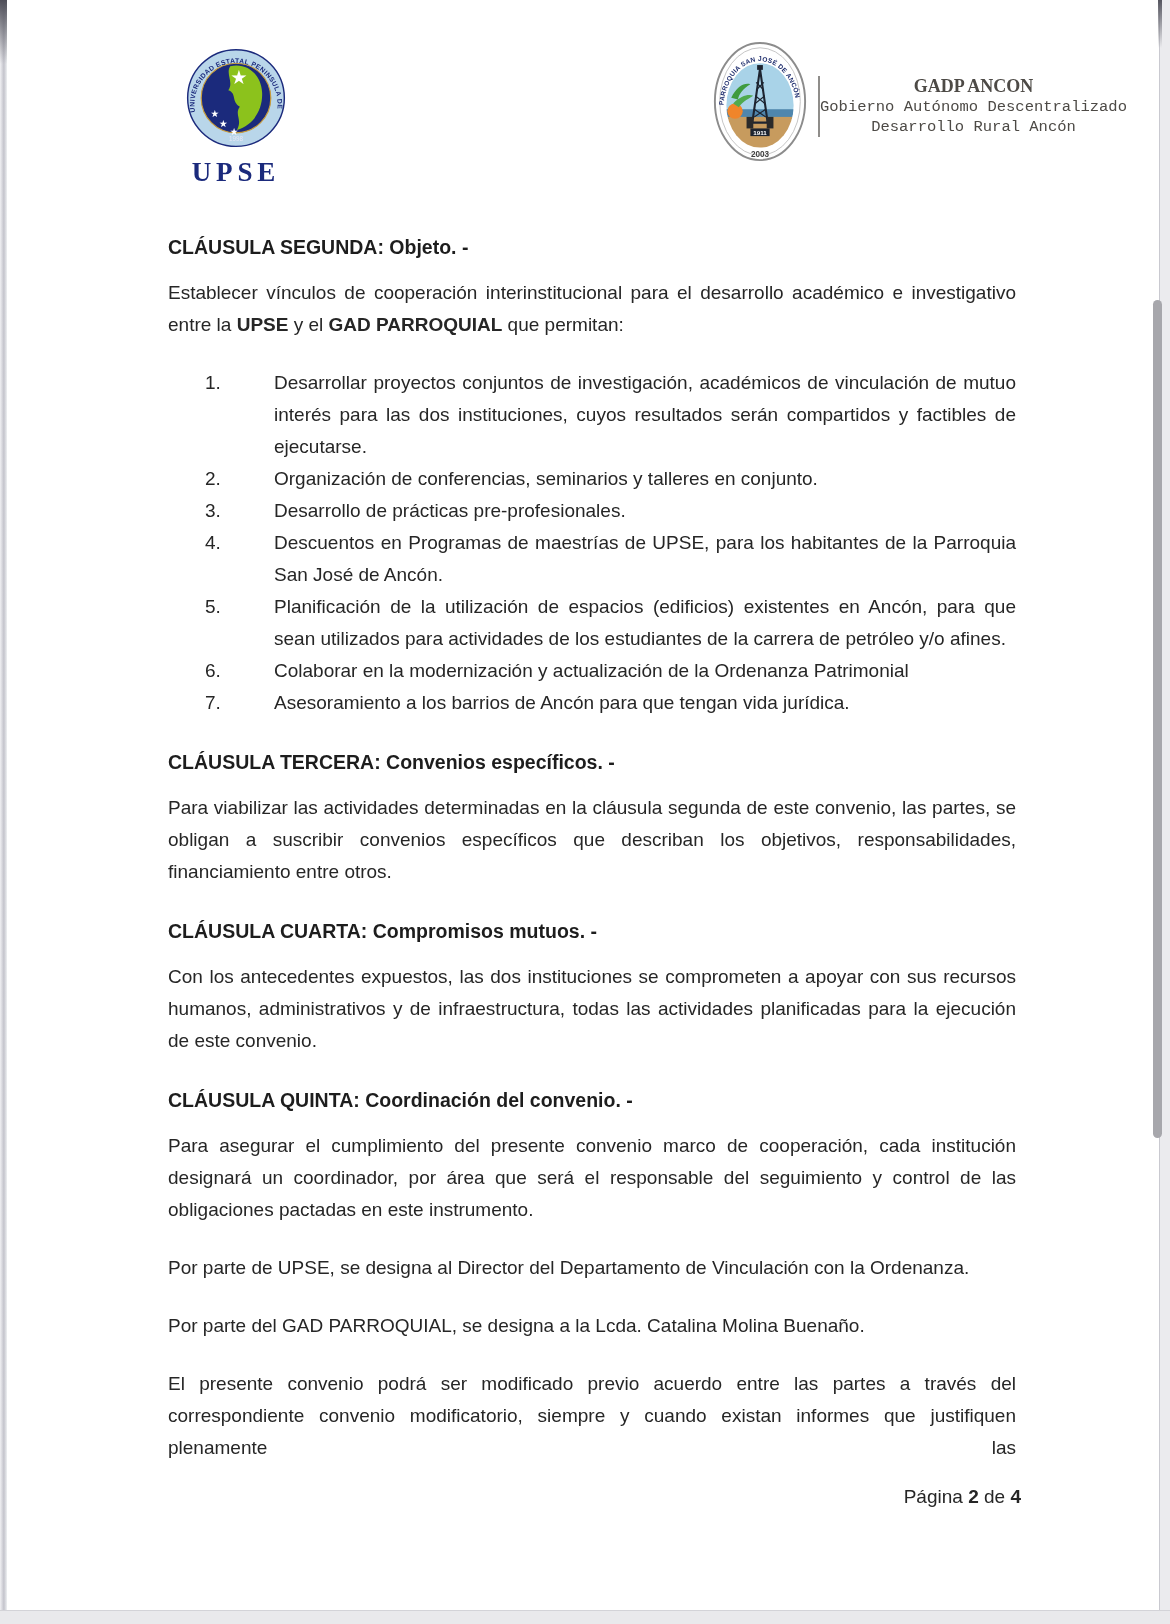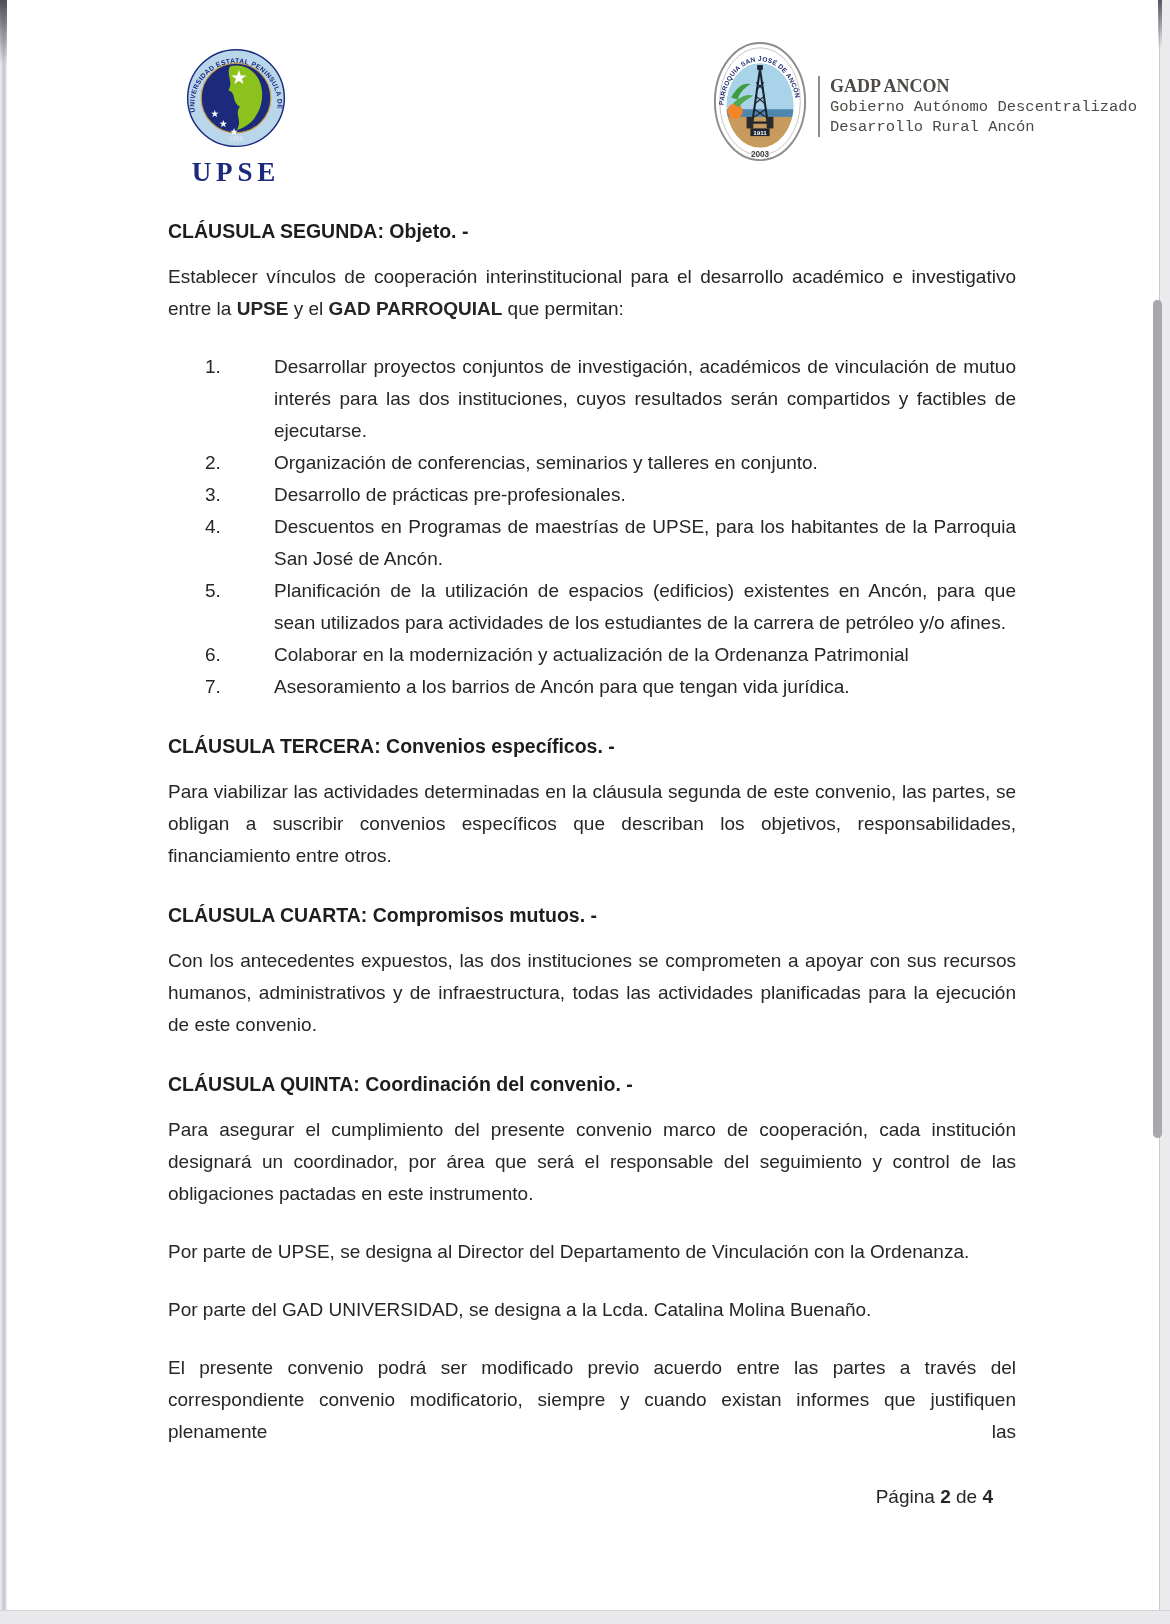--- a/index.html
+++ b/index.html
@@ -19,38 +19,38 @@
     background:#e9e9ec; border-top:1px solid #d3d3d8; }
 
   .page { position:absolute; left:7px; top:0; right:11px; bottom:14px; background:#ffffff; }
 
   .scrollbar-thumb { position:absolute; right:8px; top:300px; width:9px; height:838px;
     background:#a7a7ac; border-radius:5px; }
 
   
   .upse-logo { position:absolute; left:171px; top:38px; }
   .gadp-group { position:absolute; left:705px; top:40px; display:flex; align-items:flex-start; }
-  .gadp-text { margin-left:10px; margin-top:36px; border-left:2px solid #8f8d8a; padding-left:10px;
-    font-family:"Liberation Serif", serif; color:#4d4a46; }
+  .gadp-text { margin-left:10px; margin-top:36px; border-left:2px solid #8f8d8a; padding-left:0;
+    font-family:"Liberation Serif", serif; color:#4d4a46;text-align:center; }
   .gadp-name { font-size:18px; font-weight:bold; line-height:21px; }
   .gadp-line { font-size:15.5px; line-height:20px;font-family:Liberation Mono, monospace; }
 
   
-  .content { position:absolute; left:161px; top:205px; width:848px;
+  .content { position:absolute; left:161px; top:221px; width:848px;
     font-size:19px; line-height:32px; color:#262626; text-align:justify; }
   .clause { font-weight:bold; color:#1d1d1d; text-align:left; margin:27px 0 14px; font-size:19.5px; }
   .clause.first { margin-top:10px; }
   .para { margin:0 0 26px; }
   .para.justify-last { text-align-last:justify; }
   .olist { margin:0 0 26px; }
   .orow { display:flex; }
   .onum { flex:none; width:37px; margin-left:37px; }
   .otext { flex:1; text-align:justify;margin-left:32px; }
 
-  .page-num { position:absolute; right:166px; top:1486px; font-size:19px; color:#262626; }
+  .page-num { position:absolute; right:138px; top:1486px; font-size:19px; color:#262626; }
   .page-num b { font-weight:bold; }
 </style>
 </head>
 <body>
 
 <div class="screen">
 
   <div class="page">
 
     <div class="upse-logo">
@@ -149,21 +149,21 @@
 
       <div class="clause">CLÁUSULA TERCERA: Convenios específicos. -</div>
       <div class="para">Para viabilizar las actividades determinadas en la cláusula segunda de este convenio, las partes, se obligan a suscribir convenios específicos que describan los objetivos, responsabilidades, financiamiento entre otros.</div>
 
       <div class="clause">CLÁUSULA CUARTA: Compromisos mutuos. -</div>
       <div class="para">Con los antecedentes expuestos, las dos instituciones se comprometen a apoyar con sus recursos humanos, administrativos y de infraestructura, todas las actividades planificadas para la ejecución de este convenio.</div>
 
       <div class="clause">CLÁUSULA QUINTA: Coordinación del convenio. -</div>
       <div class="para">Para asegurar el cumplimiento del presente convenio marco de cooperación, cada institución designará un coordinador, por área que será el responsable del seguimiento y control de las obligaciones pactadas en este instrumento.</div>
       <div class="para">Por parte de UPSE, se designa al Director del Departamento de Vinculación con la Ordenanza.</div>
-      <div class="para">Por parte del GAD UNIVERSIDAD, se designa a la Lcda. Catalina Molina Buenaño.</div>
+      <div class="para">Por parte del GAD PARROQUIAL, se designa a la Lcda. Catalina Molina Buenaño.</div>
 
       <div class="para justify-last">El presente convenio podrá ser modificado previo acuerdo entre las partes a través del correspondiente convenio modificatorio, siempre y cuando existan informes que justifiquen plenamente las</div>
 
     </div>
 
     <div class="page-num"><span>Página</span> <b>2</b> <span>de</span> <b>4</b></div>
 
   </div>
 
   <div class="edge-left"></div>

